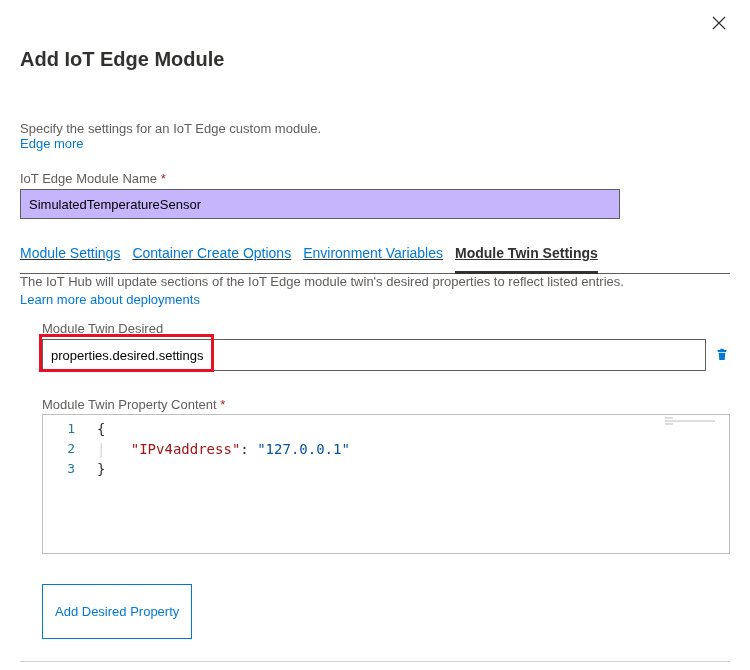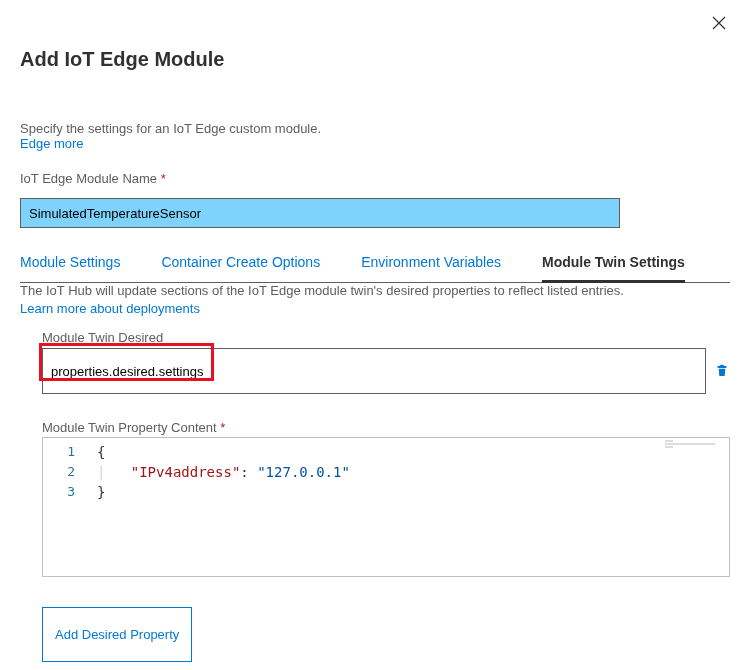--- a/index.html
+++ b/index.html
@@ -17,33 +17,33 @@
   .subtitle { margin-top: 50px; color:#605e5c; }
   .link { color:#0078d4; cursor:pointer; }
   .field-label { margin-top: 20px; color:#605e5c; }
   .req { color:#a4262c; }
   .text-input {
     width: 600px;
     height: 30px;
     border: 1px solid #605e5c;
     padding: 4px 8px;
     font-size: 13px;
-    margin-top: 12px;
-    background:#7dd3fc;
+    margin-top: 3px;
+    background:#c4b5fd;
   }
-  .tabs { display:flex; gap: 41px; margin-top: 20px; border-bottom:1px solid #605e5c; }
+  .tabs { display:flex; gap: 12px; margin-top: 20px; border-bottom:1px solid #605e5c;text-decoration:underline; }
   .tab { padding: 6px 0 10px 0; font-size: 14px; cursor:pointer; }
   .tab-inactive { color:#0078d4; }
   .tab-active { color:#323130; font-weight:600; border-bottom:3px solid #323130; margin-bottom:-1px; }
   .desc { margin-top: 0; color:#605e5c; }
   .section { padding-left: 22px; margin-top: 14px; padding-right: 0; }
   .prop-row { display:flex; align-items:center; gap:8px; margin-top:3px; }
   .prop-input {
     flex:1;
-    height: 46px;
+    height: 32px;
     padding:4px 8px;
     border:1px solid #605e5c;
     font-size:13px;
     background:#fff;
   }
   .highlight-box {
     position:absolute;
     border:3px solid #e81123;
     pointer-events:none;
   }

